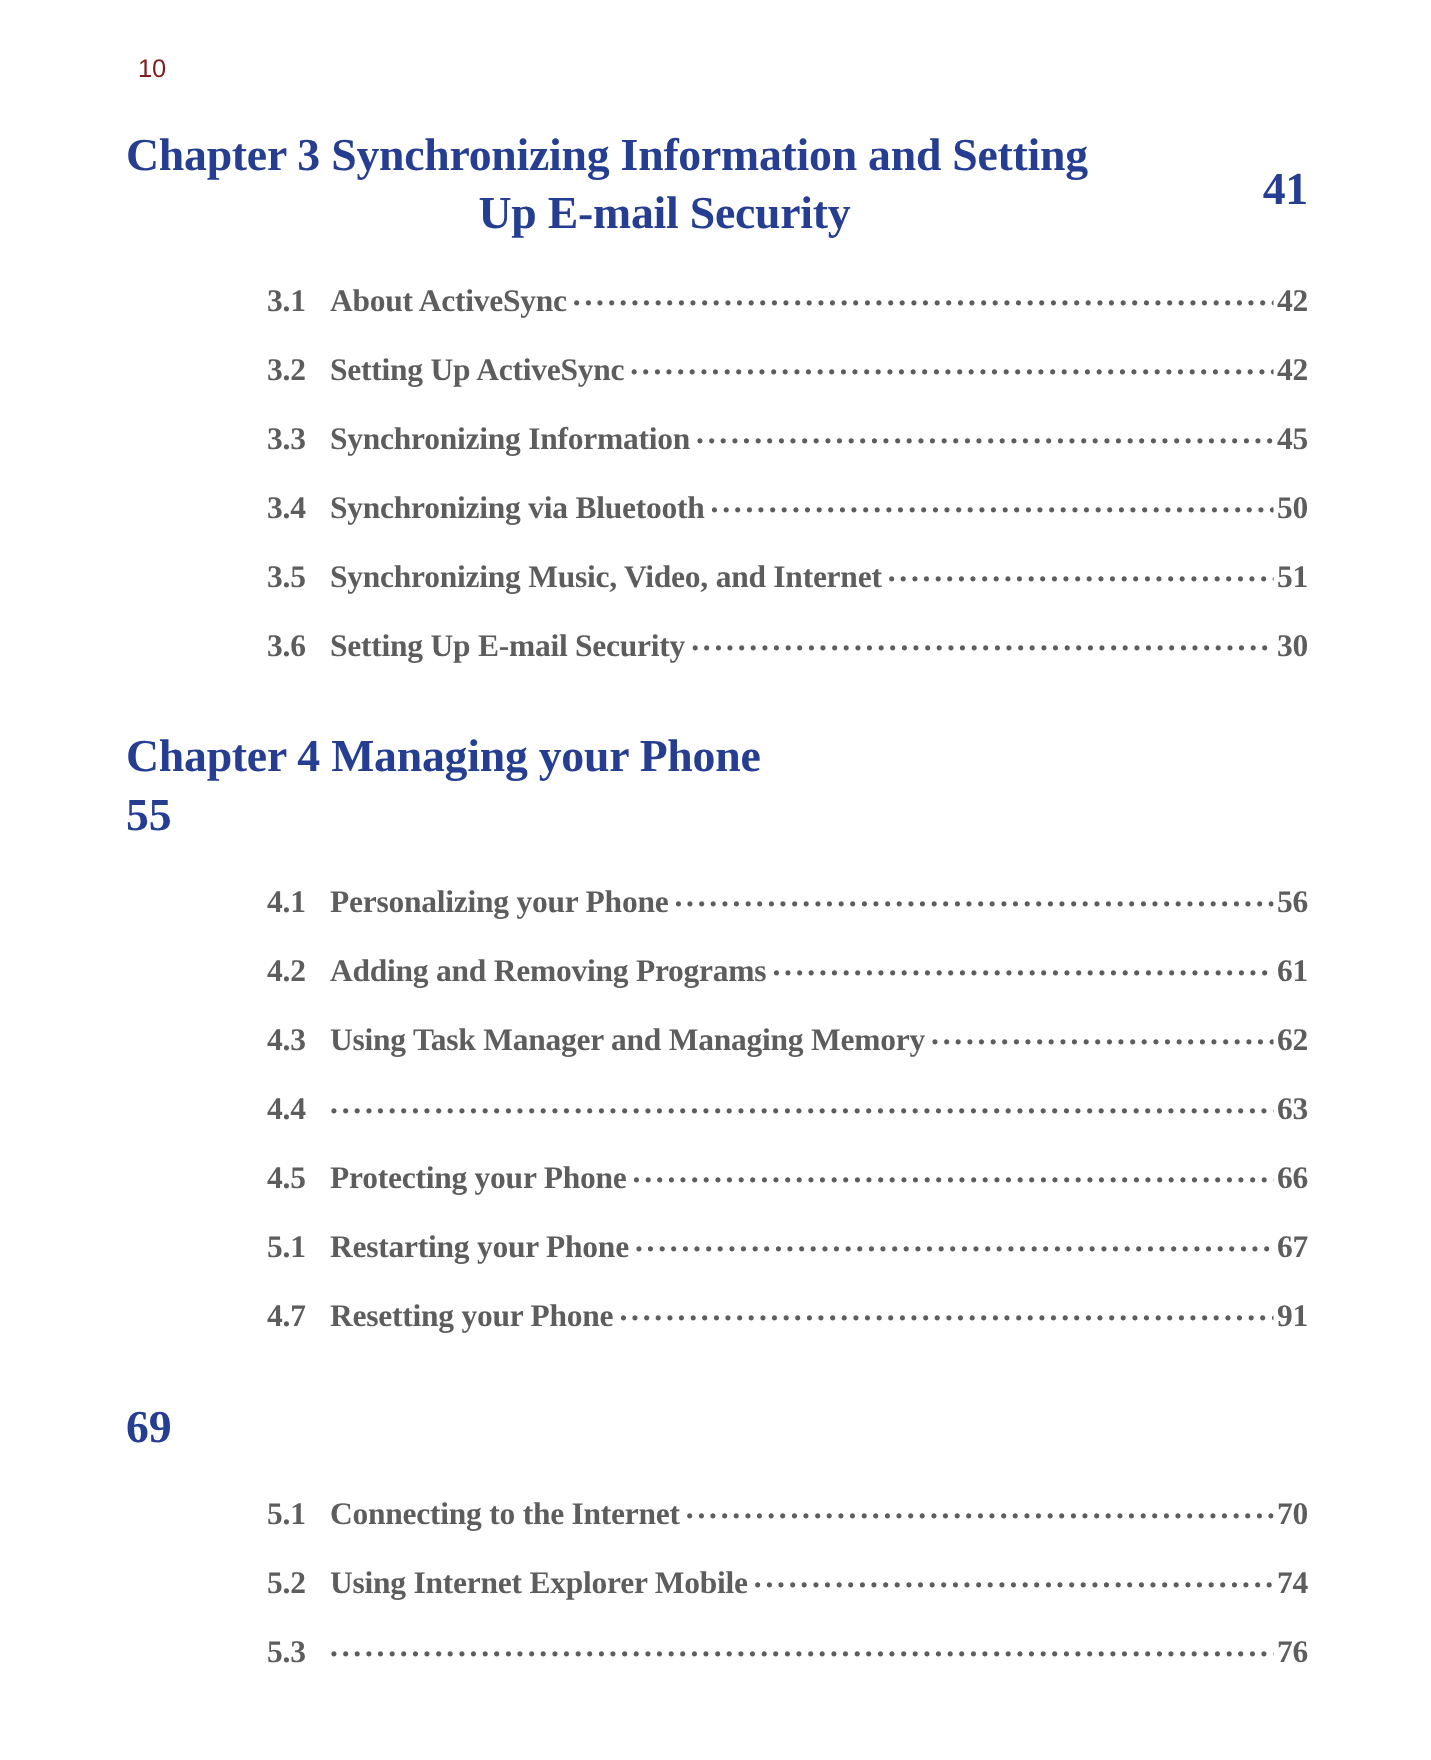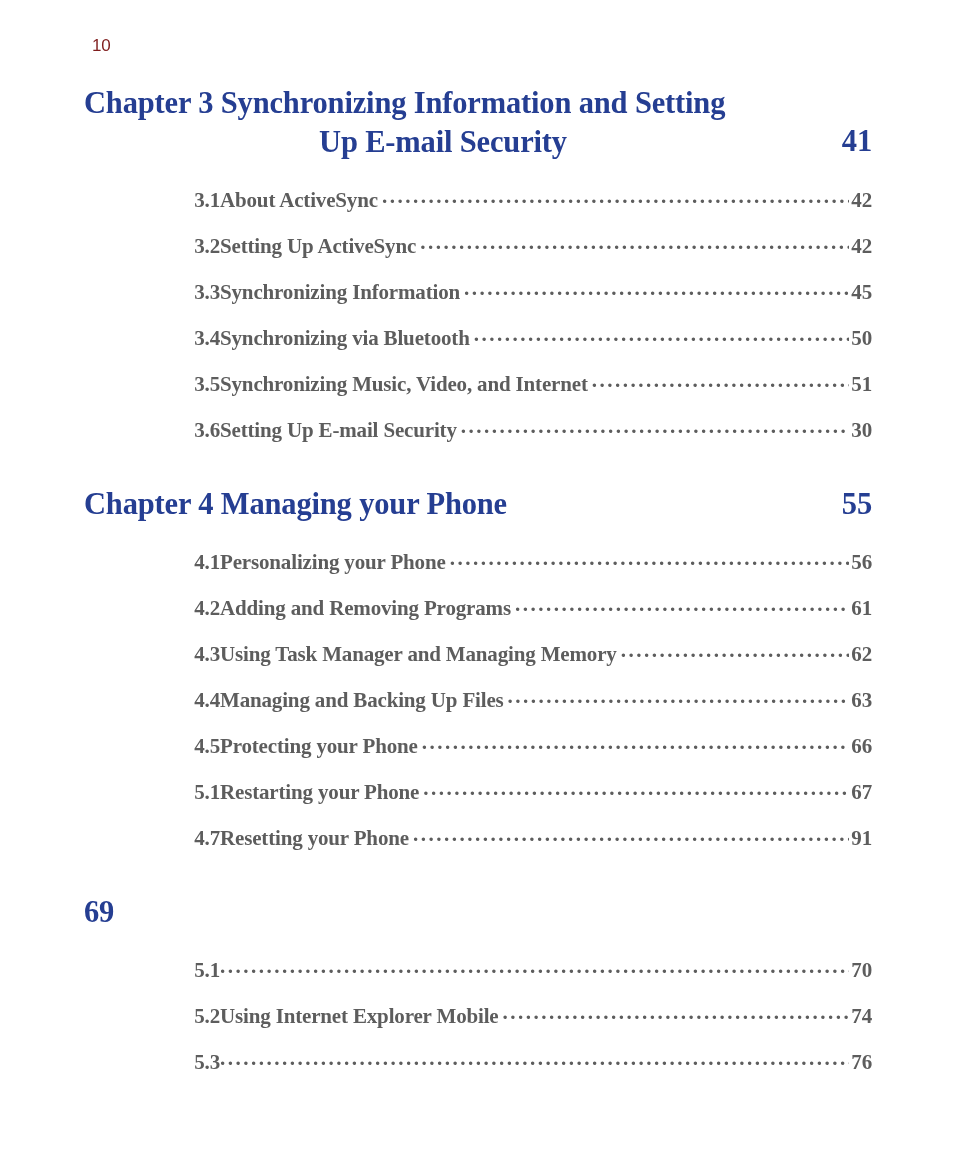--- a/index.html
+++ b/index.html
@@ -28,48 +28,48 @@
       font-size: 30.5px;
       font-weight: 700;
       line-height: 1.28;
       margin-bottom: 24px;
       position: relative;
       padding-left: 2px;
     }
     .chapter-header .chapter-page {
       position: absolute;
       right: 0;
-      bottom: 1px;
+      bottom: 16px;
       font-weight: 700;
     }
     .chapter-title-block {
       display: block;
       padding-right: 90px;
     }
     .title-line1 { display: block; }
     .title-line2 { display: block; text-align: center; padding-left: 60px; padding-right: 40px; }
     .chapter-header-simple {
       display: flex;
       justify-content: space-between;
       align-items: baseline;
+      flex-direction: column;
     }
     .toc-entry {
       display: flex;
       align-items: baseline;
       font-size: 21px;
       font-weight: 700;
       color: #5d5d5d;
       margin-left: 96px;
       margin-bottom: 19px;
       white-space: nowrap;
     }
     .toc-num {
       min-width: 42px;
       flex: 0 0 auto;
-      text-align: right;
     }
     .toc-title {
       flex: 0 0 auto;
       padding-right: 4px;
     }
     .toc-leader {
       flex: 1 1 auto;
       overflow: hidden;
       position: relative;
       height: 1em;
@@ -157,21 +157,20 @@
         <span class="toc-page">61</span>
       </div>
       <div class="toc-entry">
         <span class="toc-num">4.3</span>
         <span class="toc-title">Using Task Manager and Managing Memory</span>
         <span class="toc-leader"></span>
         <span class="toc-page">62</span>
       </div>
       <div class="toc-entry">
         <span class="toc-num">4.4</span>
-        <span class="toc-title">Managing and Backing Up Files</span>
         <span class="toc-leader"></span>
         <span class="toc-page">63</span>
       </div>
       <div class="toc-entry">
         <span class="toc-num">4.5</span>
         <span class="toc-title">Protecting your Phone</span>
         <span class="toc-leader"></span>
         <span class="toc-page">66</span>
       </div>
       <div class="toc-entry">
@@ -186,20 +185,21 @@
         <span class="toc-leader"></span>
         <span class="toc-page">91</span>
       </div>
     </div>
     <div class="chapter">
       <div class="chapter-header chapter-header-simple">
         <span>69</span>
       </div>
       <div class="toc-entry">
         <span class="toc-num">5.1</span>
+        <span class="toc-title">Connecting to the Internet</span>
         <span class="toc-leader"></span>
         <span class="toc-page">70</span>
       </div>
       <div class="toc-entry">
         <span class="toc-num">5.2</span>
         <span class="toc-title">Using Internet Explorer Mobile</span>
         <span class="toc-leader"></span>
         <span class="toc-page">74</span>
       </div>
       <div class="toc-entry">

